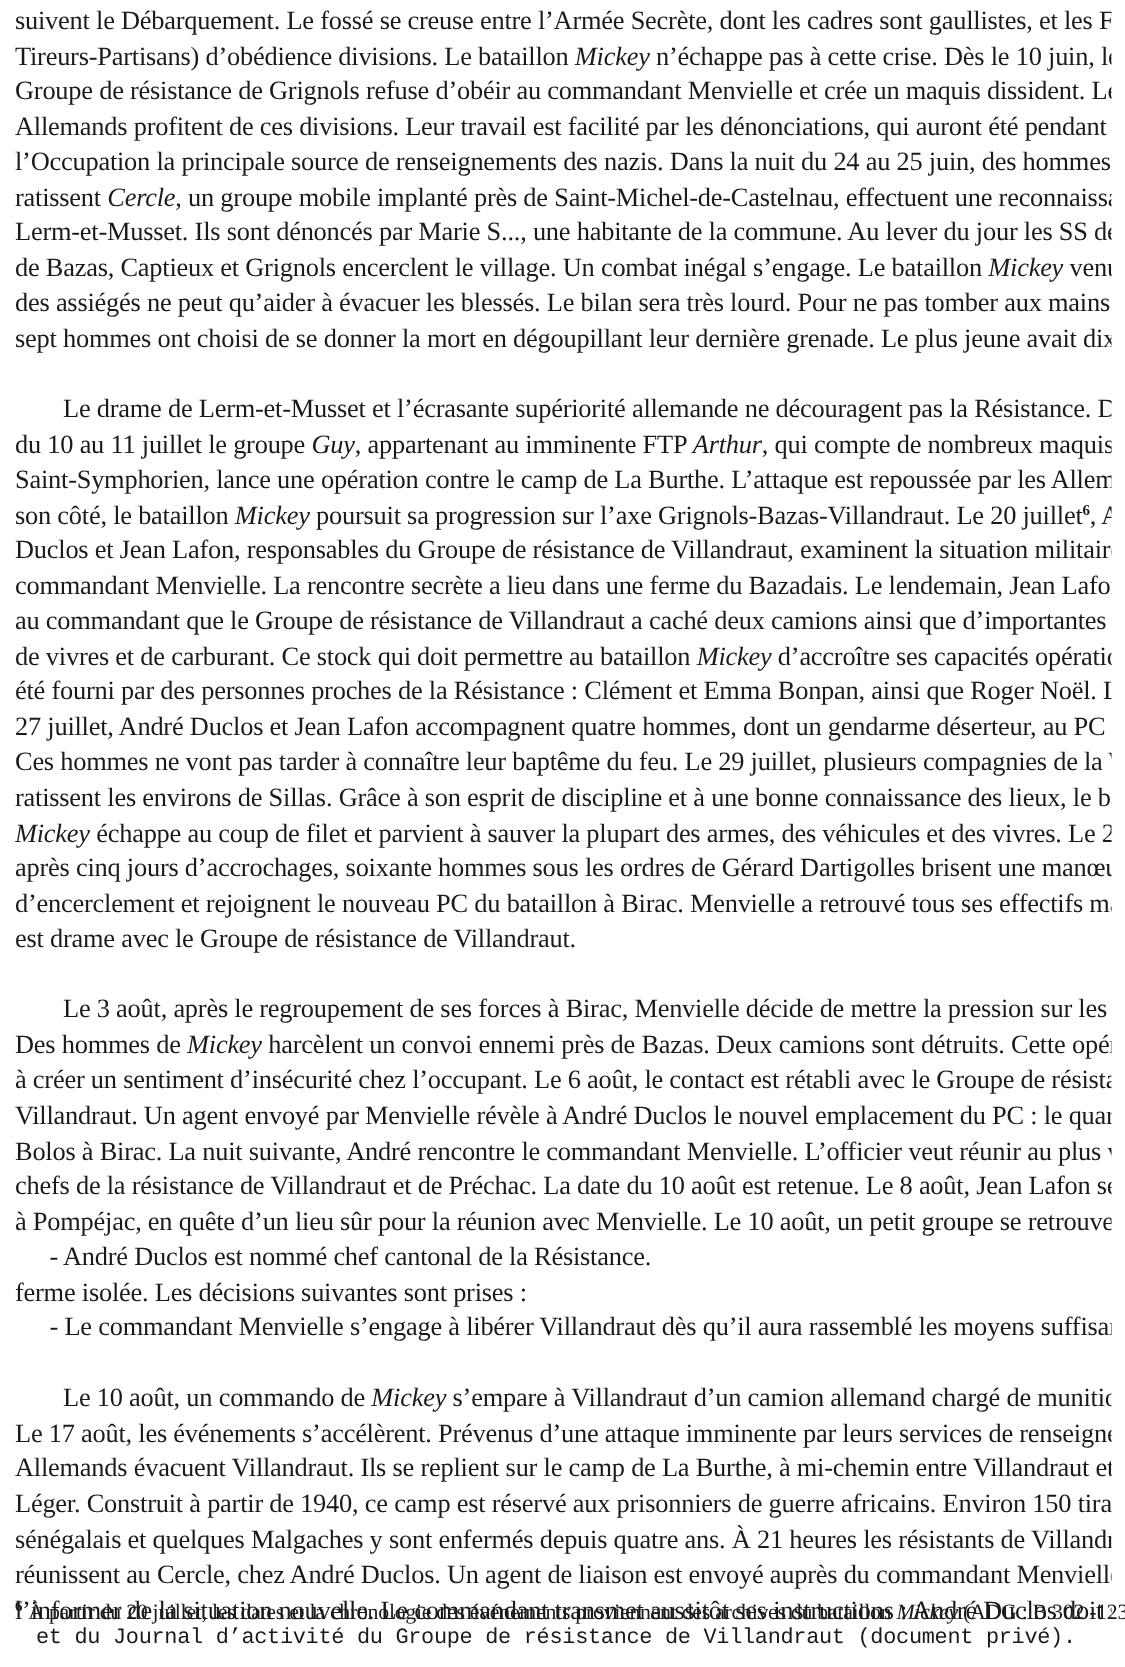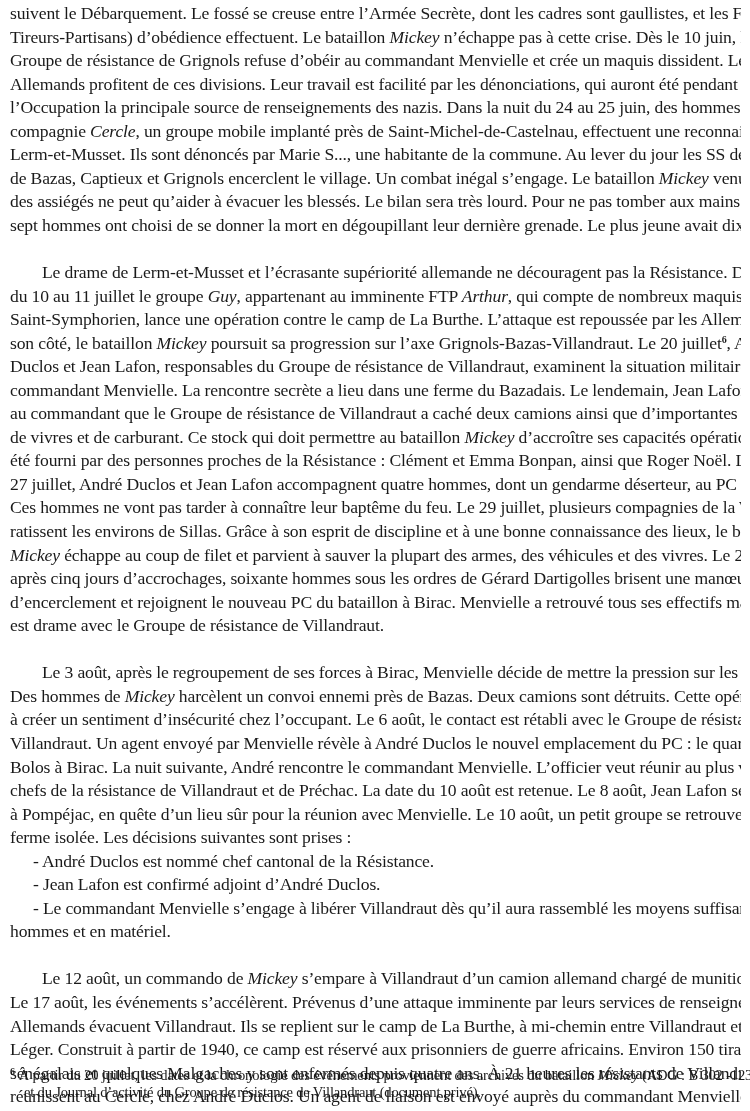--- a/index.html
+++ b/index.html
@@ -20,34 +20,34 @@
   .line.bullet { padding-left: 23px; }
   .gap { display: block; height: 23.55px; }
   .seg-i { font-style: italic; }
   sup.fn { font-size: 10px; vertical-align: 6px; line-height: 0; font-weight: bold; }
   .footnotes {
     position: absolute; left: 10px; top: 1061px; width: 700px;
     font-family: "Liberation Serif", "DejaVu Serif", serif;
     font-size: 14.6px; color: #1a1a1a; letter-spacing: -0.2px;
   }
   .footnotes .fline { display: block; height: 21px; line-height: 21px; white-space: nowrap; }
-  .footnotes .fline.cont { padding-left: 14px; }
+  .footnotes .fline.cont { padding-left: 14px; font-family: Liberation Mono, monospace; }
   .footnotes .fnmark { font-size: 10px; font-weight: bold; vertical-align: 5px; margin-right: 4px; }
 </style>
 </head>
 <body>
 
 <div class="page" id="body">
     <div>
       <div class="line"><span>suivent le Débarquement. Le fossé se creuse entre l’Armée Secrète, dont les cadres sont gaullistes, et les FTP (Francs-</span></div>
-      <div class="line"><span>Tireurs-Partisans) d’obédience effectuent. Le bataillon </span><span class="seg-i">Mickey</span><span> n’échappe pas à cette crise. Dès le 10 juin, le</span></div>
+      <div class="line"><span>Tireurs-Partisans) d’obédience divisions. Le bataillon </span><span class="seg-i">Mickey</span><span> n’échappe pas à cette crise. Dès le 10 juin, le</span></div>
       <div class="line"><span>Groupe de résistance de Grignols refuse d’obéir au commandant Menvielle et crée un maquis dissident. Les</span></div>
       <div class="line"><span>Allemands profitent de ces divisions. Leur travail est facilité par les dénonciations, qui auront été pendant toute</span></div>
       <div class="line"><span>l’Occupation la principale source de renseignements des nazis. Dans la nuit du 24 au 25 juin, des hommes de la</span></div>
-      <div class="line"><span>compagnie </span><span class="seg-i">Cercle</span><span>, un groupe mobile implanté près de Saint-Michel-de-Castelnau, effectuent une reconnaissance à</span></div>
+      <div class="line"><span>ratissent </span><span class="seg-i">Cercle</span><span>, un groupe mobile implanté près de Saint-Michel-de-Castelnau, effectuent une reconnaissance à</span></div>
       <div class="line"><span>Lerm-et-Musset. Ils sont dénoncés par Marie S..., une habitante de la commune. Au lever du jour les SS des garnisons</span></div>
       <div class="line"><span>de Bazas, Captieux et Grignols encerclent le village. Un combat inégal s’engage. Le bataillon </span><span class="seg-i">Mickey</span><span> venu au secours</span></div>
       <div class="line"><span>des assiégés ne peut qu’aider à évacuer les blessés. Le bilan sera très lourd. Pour ne pas tomber aux mains des SS,</span></div>
       <div class="line last"><span>sept hommes ont choisi de se donner la mort en dégoupillant leur dernière grenade. Le plus jeune avait dix-huit ans.</span></div>
     </div>
     <div class="gap"></div>
     <div>
       <div class="line indent"><span>Le drame de Lerm-et-Musset et l’écrasante supériorité allemande ne découragent pas la Résistance. Dans la nuit</span></div>
       <div class="line"><span>du 10 au 11 juillet le groupe </span><span class="seg-i">Guy</span><span>, appartenant au imminente FTP </span><span class="seg-i">Arthur</span><span>, qui compte de nombreux maquisards de</span></div>
       <div class="line"><span>Saint-Symphorien, lance une opération contre le camp de La Burthe. L’attaque est repoussée par les Allemands. De</span></div>
@@ -67,29 +67,27 @@
     </div>
     <div class="gap"></div>
     <div>
       <div class="line indent"><span>Le 3 août, après le regroupement de ses forces à Birac, Menvielle décide de mettre la pression sur les Allemands.</span></div>
       <div class="line"><span>Des hommes de </span><span class="seg-i">Mickey</span><span> harcèlent un convoi ennemi près de Bazas. Deux camions sont détruits. Cette opération vise</span></div>
       <div class="line"><span>à créer un sentiment d’insécurité chez l’occupant. Le 6 août, le contact est rétabli avec le Groupe de résistance de</span></div>
       <div class="line"><span>Villandraut. Un agent envoyé par Menvielle révèle à André Duclos le nouvel emplacement du PC : le quartier de</span></div>
       <div class="line"><span>Bolos à Birac. La nuit suivante, André rencontre le commandant Menvielle. L’officier veut réunir au plus vite les</span></div>
       <div class="line"><span>chefs de la résistance de Villandraut et de Préchac. La date du 10 août est retenue. Le 8 août, Jean Lafon se rend</span></div>
       <div class="line"><span>à Pompéjac, en quête d’un lieu sûr pour la réunion avec Menvielle. Le 10 août, un petit groupe se retrouve dans une</span></div>
+      <div class="line last bullet"><span>- André Duclos est nommé chef cantonal de la Résistance.</span></div>
       <div class="line last"><span>ferme isolée. Les décisions suivantes sont prises :</span></div>
-      <div class="line last bullet"><span>- André Duclos est nommé chef cantonal de la Résistance.</span></div>
-      <div class="line last bullet"><span>- Jean Lafon est confirmé adjoint d’André Duclos.</span></div>
       <div class="line bullet"><span>- Le commandant Menvielle s’engage à libérer Villandraut dès qu’il aura rassemblé les moyens suffisants en</span></div>
-      <div class="line last"><span>hommes et en matériel.</span></div>
     </div>
     <div class="gap"></div>
     <div>
-      <div class="line indent"><span>Le 12 août, un commando de </span><span class="seg-i">Mickey</span><span> s’empare à Villandraut d’un camion allemand chargé de munitions.</span></div>
+      <div class="line indent"><span>Le 10 août, un commando de </span><span class="seg-i">Mickey</span><span> s’empare à Villandraut d’un camion allemand chargé de munitions.</span></div>
       <div class="line"><span>Le 17 août, les événements s’accélèrent. Prévenus d’une attaque imminente par leurs services de renseignements, les</span></div>
       <div class="line"><span>Allemands évacuent Villandraut. Ils se replient sur le camp de La Burthe, à mi-chemin entre Villandraut et Saint-</span></div>
       <div class="line"><span>Léger. Construit à partir de 1940, ce camp est réservé aux prisonniers de guerre africains. Environ 150 tirailleurs</span></div>
       <div class="line"><span>sénégalais et quelques Malgaches y sont enfermés depuis quatre ans. À 21 heures les résistants de Villandraut se</span></div>
       <div class="line"><span>réunissent au Cercle, chez André Duclos. Un agent de liaison est envoyé auprès du commandant Menvielle pour</span></div>
       <div class="line"><span>l’informer de la situation nouvelle. Le commandant transmet aussitôt ses instructions : André Duclos doit se rendre</span></div>
     </div>
   </div>
 <div class="footnotes" id="fn">
     <div class="fline"><span class="fnmark">6</span><span>À partir du 20 juillet, les dates et la chronologie des événements proviennent des archives du bataillon </span><span class="seg-i">Mickey</span><span> (ADG : B 302 -123- 7)</span></div>

